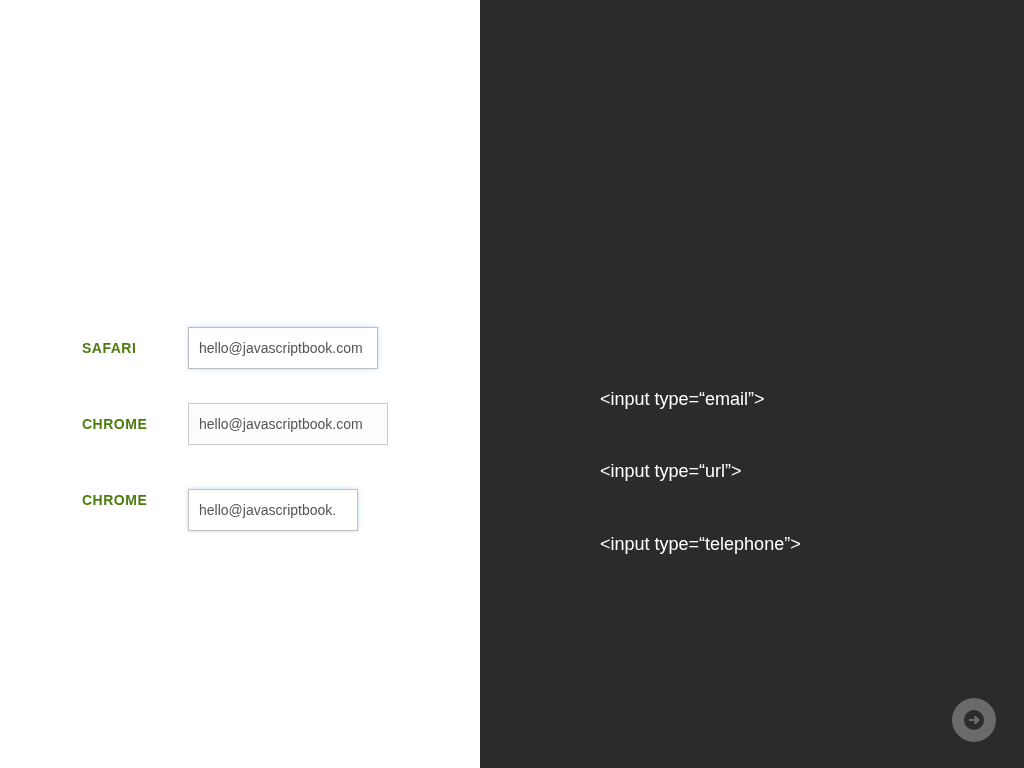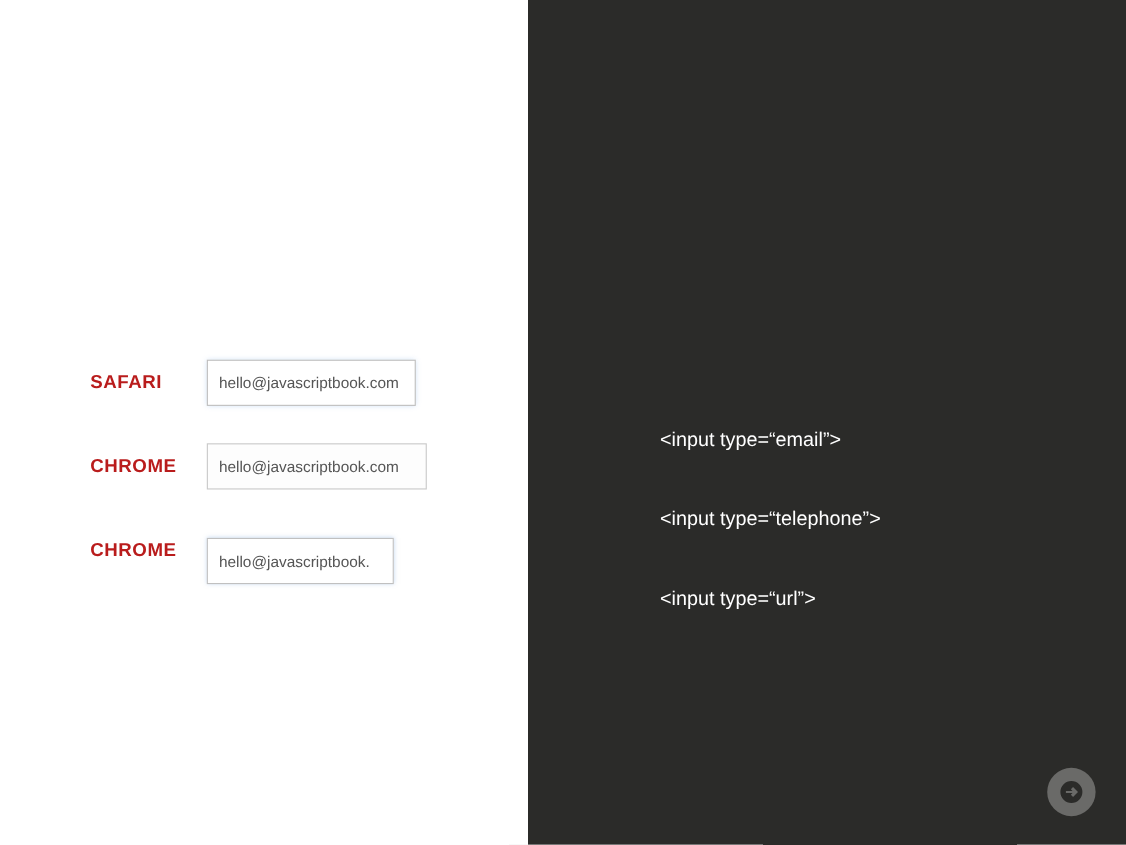--- a/index.html
+++ b/index.html
@@ -18,23 +18,23 @@
     padding-top: 334px;
   }
   .row {
     display: flex;
     align-items: center;
     margin-bottom: 48px;
     height: 28px;
   }
   .browser-label {
     width: 106px;
-    font-size: 17px;
+    font-size: 14px;
     font-weight: bold;
-    color: #b91c1c;
+    color: #4d7c0f;
     letter-spacing: 0.5px;
   }
   .input-box {
     display: inline-flex;
     align-items: center;
     background: #ffffff;
     border: 1px solid #bdbdbd;
     box-shadow: 0 0 5px rgba(135,180,235,0.45);
     padding: 20px 10px;
     font-size: 14px;
@@ -91,22 +91,22 @@
     </div>
     <div class="row">
       <div class="browser-label">CHROME</div>
       <div class="input-box chrome">hello@javascriptbook.</div>
     </div>
   </div>
 
   <div class="right">
     <div class="code">
       <div>&lt;input type=“email”&gt;</div>
+      <div>&lt;input type=“url”&gt;</div>
       <div>&lt;input type=“telephone”&gt;</div>
-      <div>&lt;input type=“url”&gt;</div>
     </div>
 
     <div class="next-btn">
       <svg viewBox="0 0 24 24">
         <path d="M12 2a10 10 0 1 0 0 20 10 10 0 0 0 0-20zm1.5 5.5 4.5 4.5-4.5 4.5-2-2 1.5-1.5H7v-2h6l-1.5-1.5 2-2z"></path>
       </svg>
     </div>
   </div>
 
 </div>

